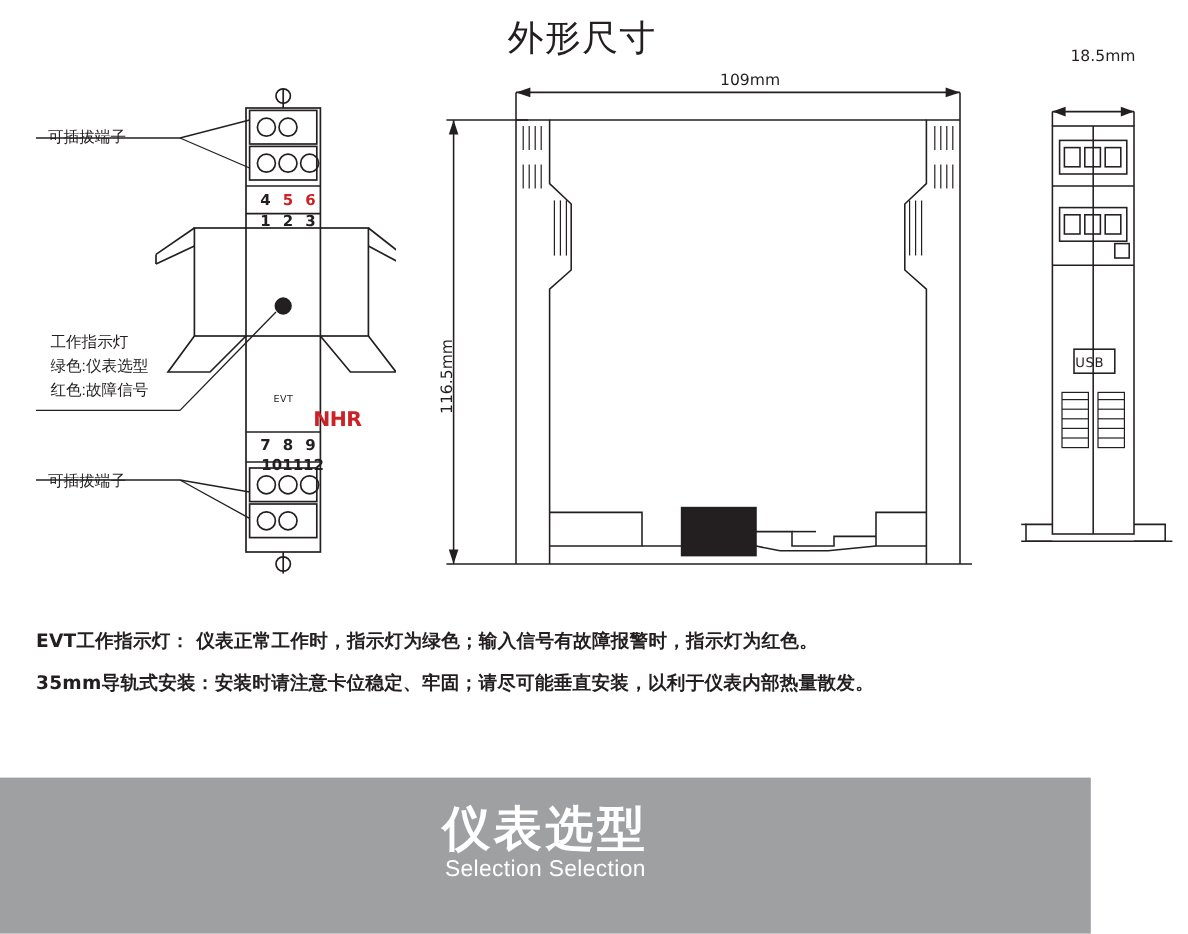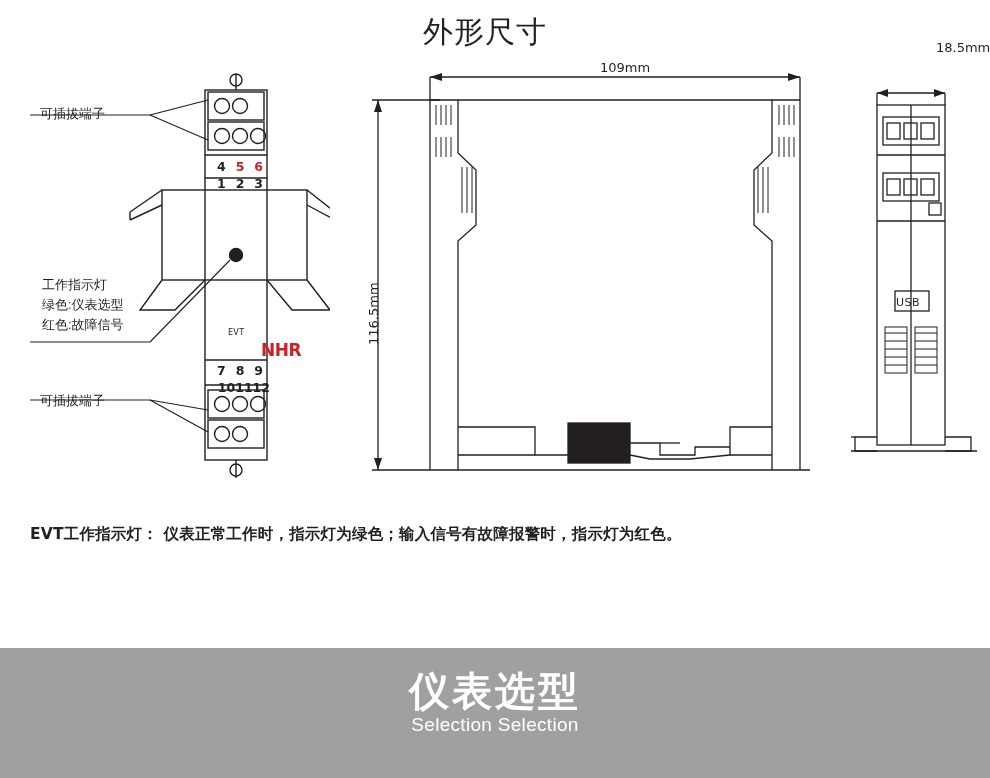--- a/index.html
+++ b/index.html
@@ -82,21 +82,21 @@
     color: #231f20;
     margin-bottom: 14px;
     font-family: "DejaVu Sans", sans-serif;
     letter-spacing: 0.2px;
   }
 
   
   .banner {
     left: 0;
     top: 648px;
-    width: 990px;
+    width: 909px;
     height: 130px;
     background: #9fa0a2;
   }
   .banner-inner {
     width: 100%;
     text-align: center;
     position: absolute;
     top: 22px;
   }
   .banner-cn {
@@ -337,25 +337,26 @@
         <line x1="70" y1="310" x2="92" y2="310"></line>
       </g>
 
       <path d="M32 382 L10 382 L10 396 L32 396"></path>
       <path d="M100 382 L126 382 L126 396 L100 396"></path>
       <line x1="6" y1="396" x2="132" y2="396"></line>
       <line x1="6" y1="382" x2="10" y2="382"></line>
     </g>
   </svg>
 
-  <div class="abs dim-num" style="left:892px; top:40px;margin-left:44px;">18.5mm</div>
+  <div class="abs dim-num" style="left:892px; top:40px;">18.5mm</div>
   <div class="abs usb-lbl" style="left:896px; top:296px;">USB</div>
 
   <div class="abs notes">
     <div class="note-line">EVT工作指示灯： 仪表正常工作时，指示灯为绿色；输入信号有故障报警时，指示灯为红色。</div>
+    <div class="note-line">35mm导轨式安装：安装时请注意卡位稳定、牢固；请尽可能垂直安装，以利于仪表内部热量散发。</div>
   </div>
 
   <div class="abs banner">
     <div class="banner-inner">
       <div class="banner-cn">仪表选型</div>
       <div class="banner-en">Selection Selection</div>
     </div>
   </div>
 
 </div>

